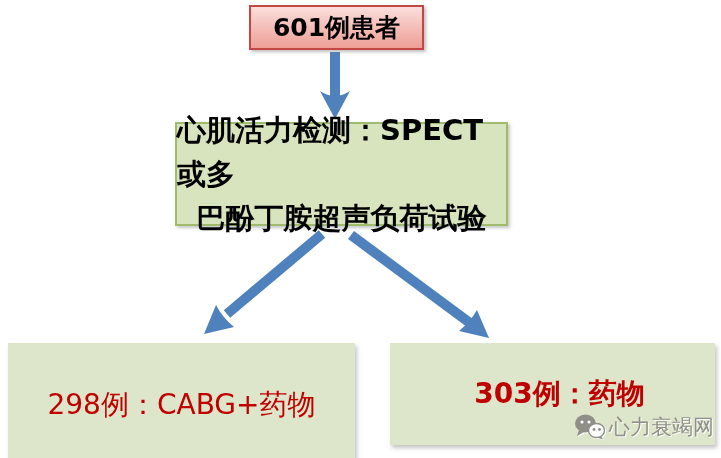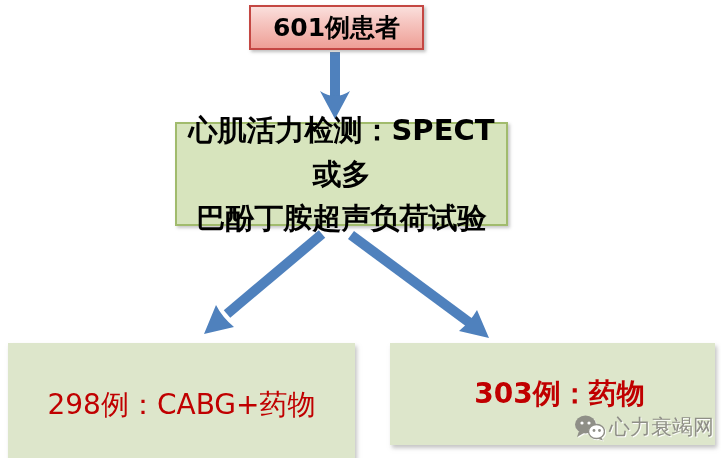--- a/index.html
+++ b/index.html
@@ -14,21 +14,20 @@
     height: 458px;
     background: #ffffff;
     overflow: hidden;
   }
   .box {
     position: absolute;
     display: flex;
     flex-direction: column;
     align-items: center;
     justify-content: center;
-    text-align: center;
     box-sizing: border-box;
   }
   .top-box {
     left: 249px; top: 5px;
     width: 175px; height: 45px;
     background: linear-gradient(to bottom, #fadfdc 0%, #f6c7c2 35%, #ee9f96 100%);
     border: 2px solid #c44743;
     box-shadow: 2px 2px 3px rgba(130,130,130,0.5);
     font-size: 25px;
     font-weight: bold;
@@ -68,21 +67,21 @@
     position: absolute;
     left: 0; top: 0;
     width: 721px; height: 458px;
     pointer-events: none;
   }
   .watermark {
     position: absolute;
     right: 7px;
     bottom: 17px;
     display: flex;
-    align-items: flex-end;
+    align-items: flex-start;
     gap: 4px;
   }
   .watermark-text {
     font-size: 21px;
     color: #8f8f87;
     text-shadow: 1px 1px 0 rgba(255,255,255,0.95);
     letter-spacing: 0px;
     white-space: nowrap;
   }
   .wechat-icon-svg {

